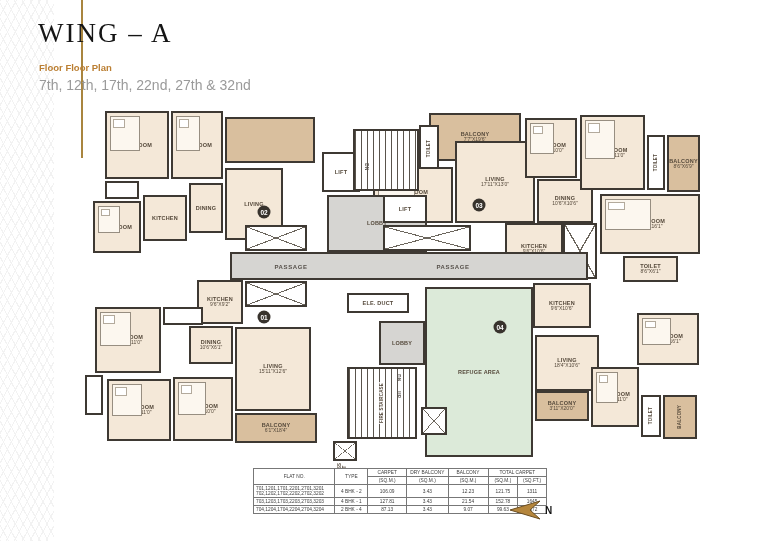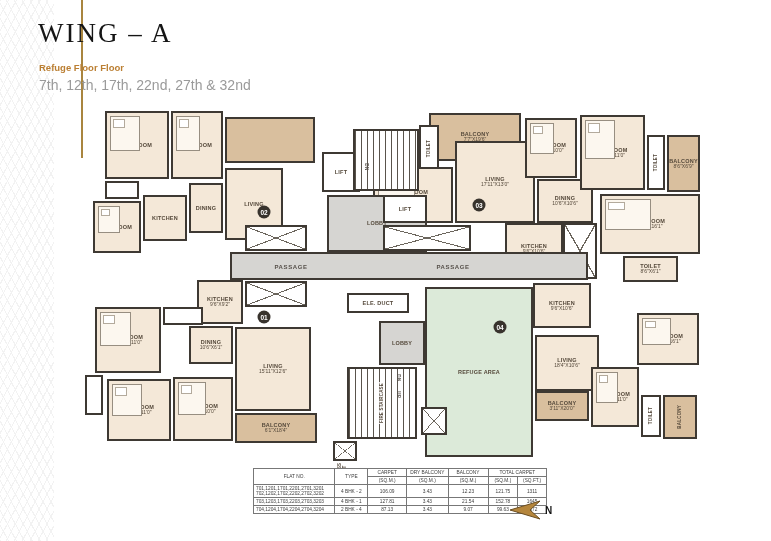--- a/index.html
+++ b/index.html
@@ -62,21 +62,21 @@
   .compass .n{font-size:10px;font-weight:bold;color:#111;}
 </style>
 </head>
 <body>
 
 <div id="page">
   <div class="side-pattern"></div>
   <div class="gold-line"></div>
 
   <div class="title">WING – A</div>
-  <div class="subtitle">Refuge Floor Floor</div>
+  <div class="subtitle">Floor Floor Plan</div>
   <div class="floors">7th, 12th, 17th, 22nd, 27th &amp; 32nd</div>
 
 
   <div id="plan">
       <div class="room fill-room" style="left: 20px; top: 16px; width: 64px; height: 68px;">
         <div class="bed"></div>
         <span class="lbl">BEDROOM</span>
       </div>
       <div class="room fill-room" style="left: 86px; top: 16px; width: 52px; height: 68px;">
         <div class="bed"></div>

